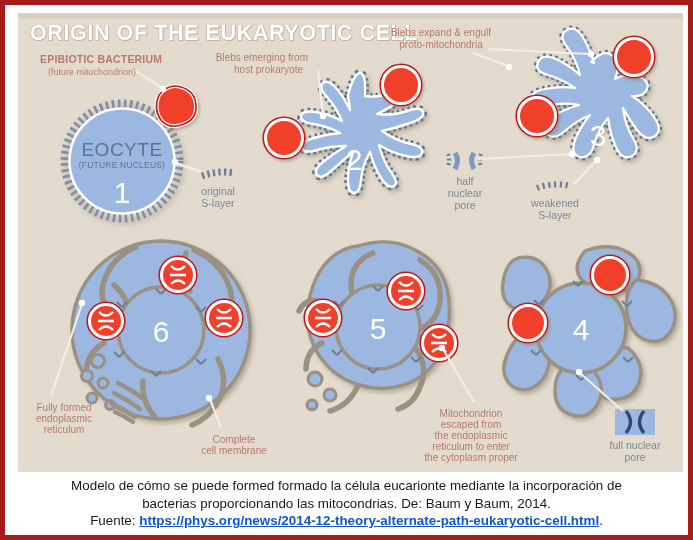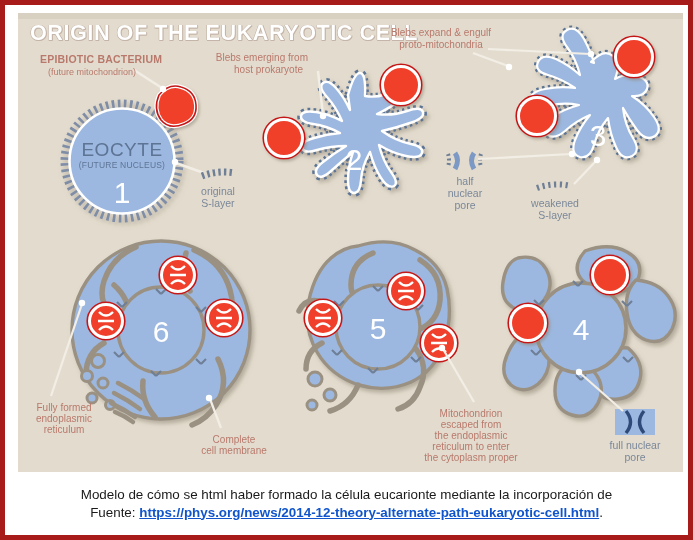--- a/index.html
+++ b/index.html
@@ -345,17 +345,18 @@
 
         <line x1="192" y1="386" x2="203" y2="415" stroke="#f2eee6" stroke-width="2.2"></line>
         <circle cx="191" cy="385" r="3.2" fill="#ffffff"></circle>
         <text class="lbl lbl-red" x="216" y="430" text-anchor="middle">Complete</text>
         <text class="lbl lbl-red" x="216" y="441" text-anchor="middle">cell membrane</text>
       </g>
     </svg>
   </div>
 
   <div id="caption">
-    <div class="cl">Modelo de cómo se html haber formado la célula eucarionte mediante la incorporación de</div>
+    <div class="cl">Modelo de cómo se puede formed formado la célula eucarionte mediante la incorporación de</div>
+    <div class="cl">bacterias proporcionando las mitocondrias. De: Baum y Baum, 2014.</div>
     <div class="cl"><span>Fuente: </span><a href="#">https://phys.org/news/2014-12-theory-alternate-path-eukaryotic-cell.html</a><span>.</span></div>
   </div>
 
 </div>
 
 </body></html>

